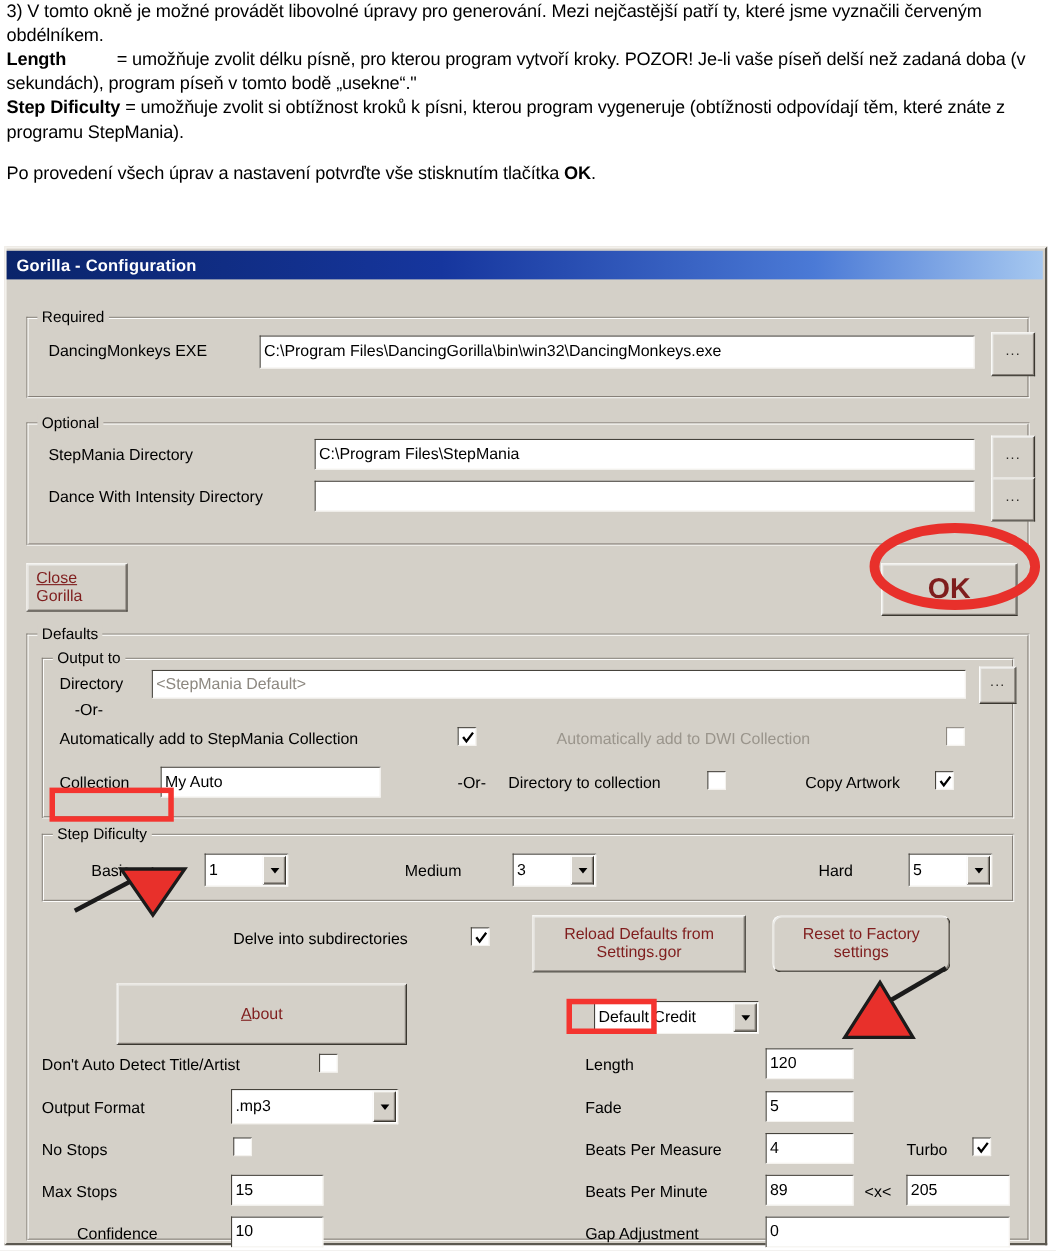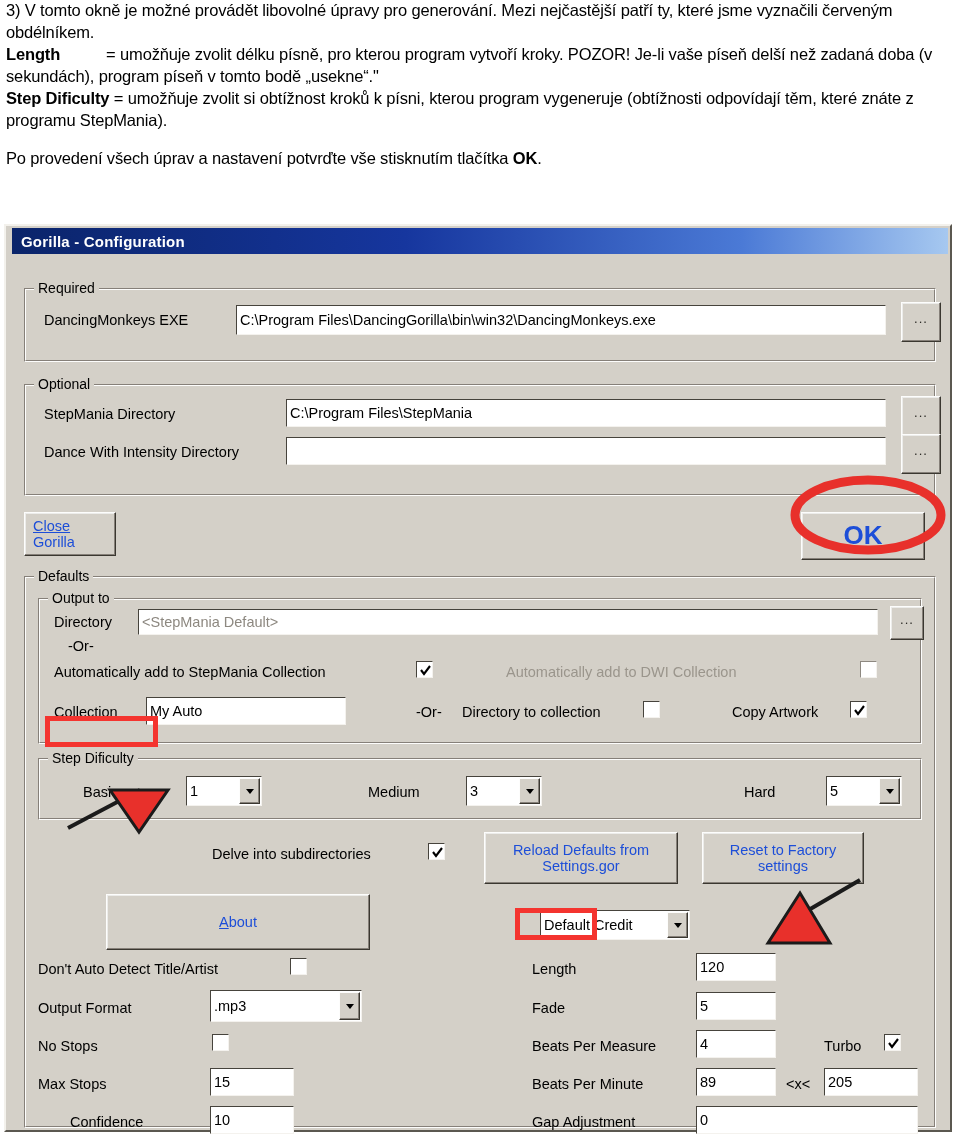--- a/index.html
+++ b/index.html
@@ -26,21 +26,21 @@
     background:#d4d0c8;
     border-top:2px solid #f3f1ec;
     border-left:2px solid #f3f1ec;
     border-right:2px solid #5b5850;
     border-bottom:2px solid #5b5850;
     box-sizing:border-box;
     font-family:"Liberation Sans", sans-serif;
     color:#000;
   }
   #titlebar{
-    height:26px;margin:2px 2px 0 6px;
+    height:26px;margin:2px 2px 0 0;
     background:linear-gradient(to right,#0a246a 0%, #16369e 42%, #4b7ad6 78%, #a6c8f0 100%);
     display:flex;align-items:center;
   }
   #titlebar .t{
     color:#fff;font-weight:bold;font-size:15px;padding-left:9px;
     letter-spacing:0.2px;
   }
 
   .client{position:relative;padding:0;}
   .grp-box{
@@ -86,21 +86,21 @@
   
   .btn{
     position:absolute;background:#d4d0c8;box-sizing:border-box;
     border-top:1px solid #fdfdfc;
     border-left:1px solid #fdfdfc;
     border-right:1px solid #3a3730;
     border-bottom:1px solid #3a3730;
     box-shadow:inset -1px -1px 0 #868079, inset 1px 1px 0 #ececea;
     display:flex;align-items:center;justify-content:center;
     text-align:center;font-size:14.5px;line-height:1.12;
-    color:#1d4ed8;
+    color:#7f1d1d;
   }
   .btn .u{text-decoration:underline;}
   .btn.dots{letter-spacing:1px;font-size:13px;color:#2c2a26;padding-bottom:5px;}
 
   
   .combo{
     position:absolute;background:#fff;box-sizing:border-box;
     border-top:1px solid #46433c;
     border-left:1px solid #46433c;
     border-right:1px solid #f4f2ee;
@@ -291,21 +291,21 @@
         <div class="cbx" style="left:404px;top:275px;">
           <svg width="15" height="15" viewBox="0 0 15 15">
               <path d="M3 7 L6 11 L12 3" stroke="#000" stroke-width="2.1" fill="none"></path>
             </svg>
         </div>
 
         <div class="btn" style="left:460px;top:264px;width:194px;height:52px;flex-direction:column;">
           <span>Reload Defaults from</span>
           <span>Settings.gor</span>
         </div>
-        <div class="btn" style="left:678px;top:264px;width:162px;height:52px;flex-direction:column;">
+        <div class="btn" style="left:678px;top:264px;width:162px;height:52px;flex-direction:column;border-radius:8px;">
           <span>Reset to Factory</span>
           <span>settings</span>
         </div>
 
         <div class="btn" style="left:82px;top:326px;width:264px;height:56px;">
           <span><span class="u">A</span>bout</span>
         </div>
 
         <div class="combo" style="left:516px;top:342px;width:150px;height:30px;">
           <span>Default Credit</span>

